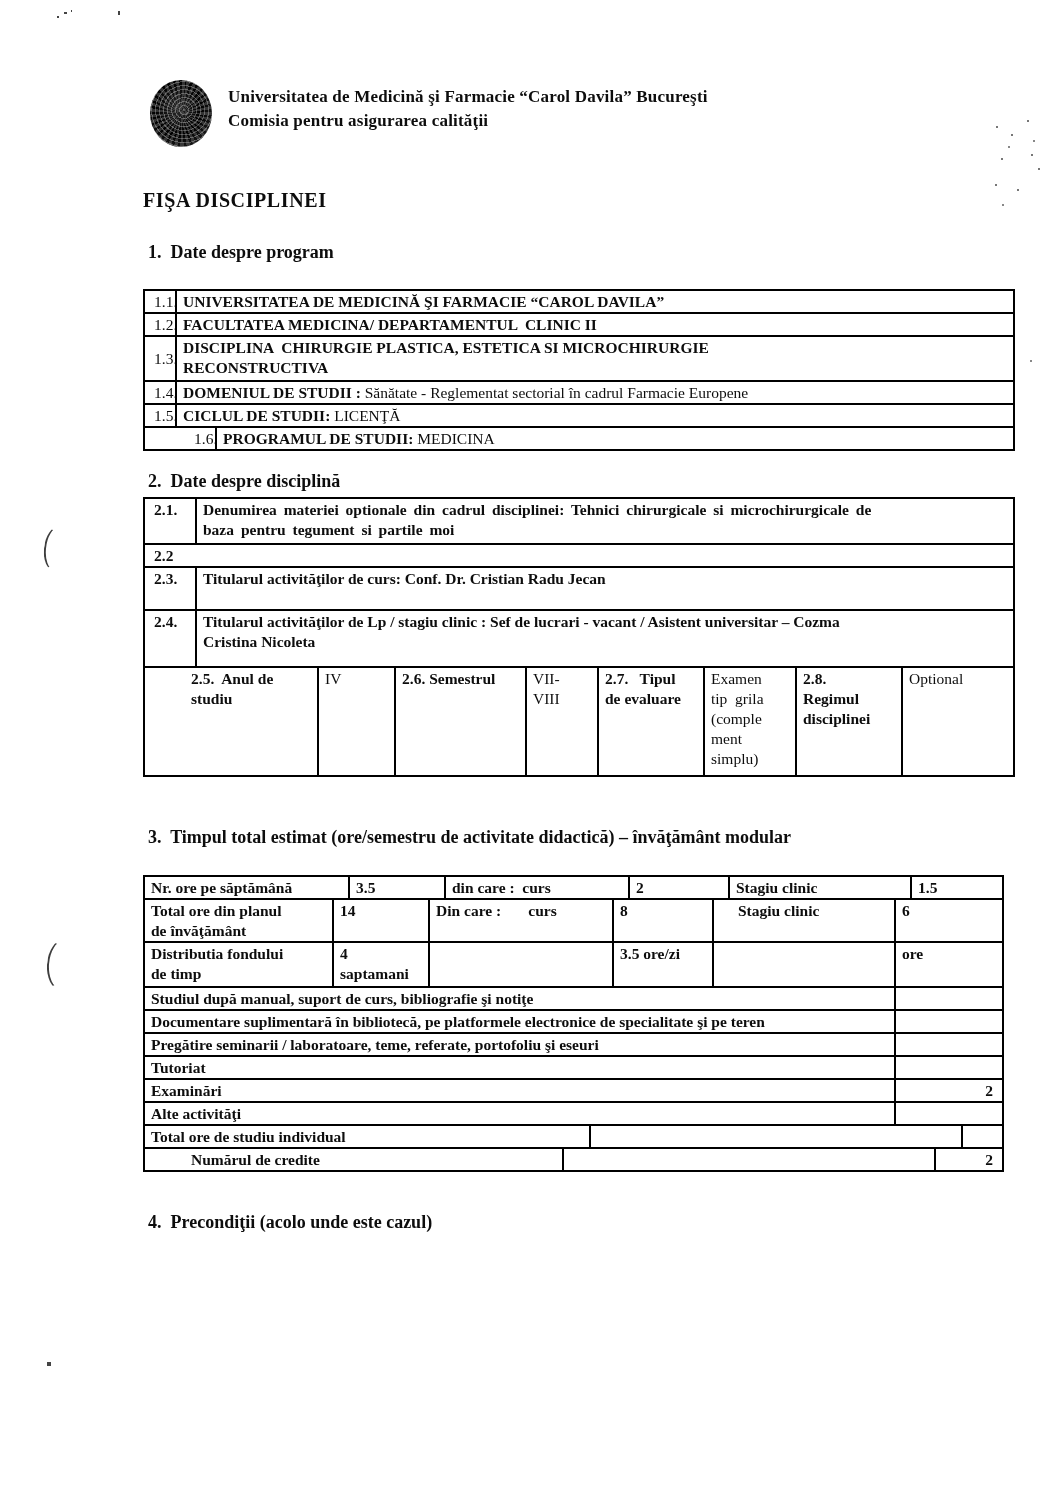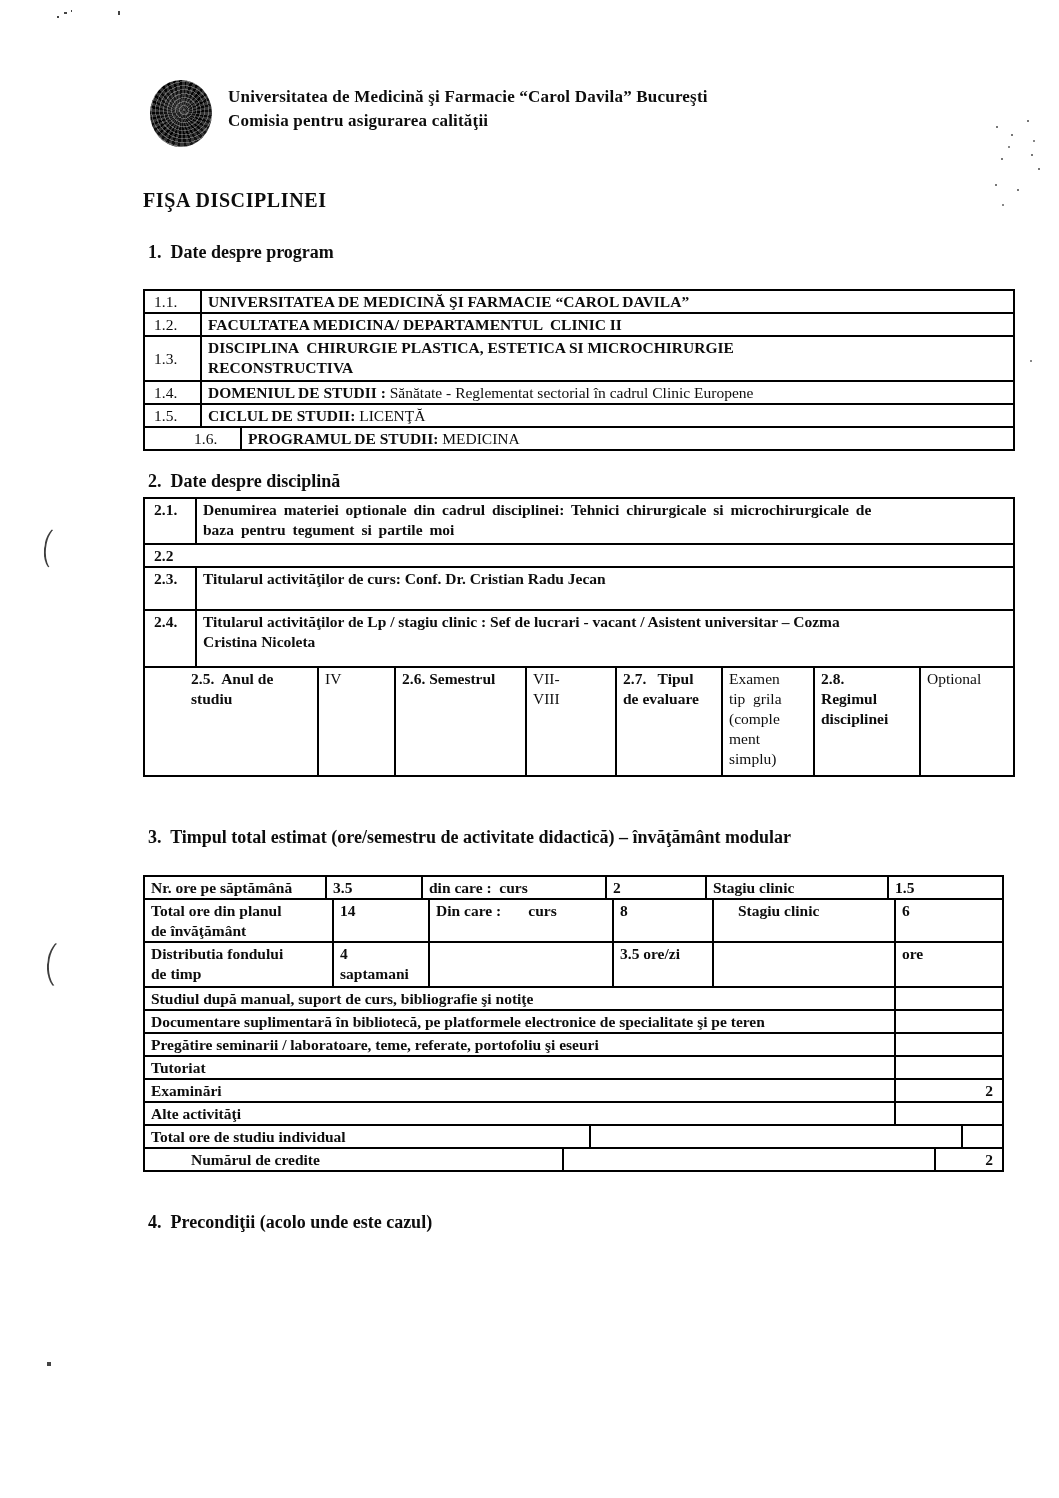--- a/index.html
+++ b/index.html
@@ -28,21 +28,21 @@
   
   .tbl{position:absolute;border:2px solid #000;background:#fff;box-sizing:content-box;}
   .trow{display:flex;border-bottom:2px solid #000;align-items:stretch;}
   .trow:last-child{border-bottom:none;margin-left:40px;}
   .tc{
     box-sizing:border-box;border-right:2px solid #000;
     padding:1px 6px 0 6px;font-size:15.5px;line-height:20px;font-weight:bold;
     white-space:pre-wrap;flex-shrink:0;overflow:hidden;
   }
   .tc:last-child{border-right:none;flex:1 1 auto;}
-  .num{width:57px;padding-left:9px;font-weight:normal;}
+  .num{width:32px;padding-left:9px;font-weight:normal;}
   .numb{width:52px;padding-left:9px;font-weight:bold;}
   .vc{display:flex;align-items:center;}
   .n{font-weight:normal;}
   .b{font-weight:bold;}
   .right{text-align:right;padding-right:9px;}
   .just{word-spacing:3px;}
   
   .speck{position:absolute;background:#444;}
   .arc{position:absolute;border-left:2px solid #3e3e3e;border-top:1px solid transparent;
        border-bottom:1px solid transparent;border-radius:50%;}
@@ -89,21 +89,21 @@
       <div class="tc num">1.2.</div>
       <div class="tc"><span class="b">FACULTATEA MEDICINA/ DEPARTAMENTUL  CLINIC II</span><span class="n"></span></div>
     </div>
     <div class="trow" style="min-height:43px">
       <div class="tc num vc">1.3.</div>
       <div class="tc"><span class="b">DISCIPLINA  CHIRURGIE PLASTICA, ESTETICA SI MICROCHIRURGIE
 RECONSTRUCTIVA</span><span class="n"></span></div>
     </div>
     <div class="trow" style="min-height:21px">
       <div class="tc num">1.4.</div>
-      <div class="tc"><span class="b">DOMENIUL DE STUDII : </span><span class="n">Sănătate - Reglementat sectorial în cadrul Clinic Europene</span></div>
+      <div class="tc"><span class="b">DOMENIUL DE STUDII : </span><span class="n">Sănătate - Reglementat sectorial în cadrul Farmacie Europene</span></div>
     </div>
     <div class="trow" style="min-height:21px">
       <div class="tc num">1.5.</div>
       <div class="tc"><span class="b">CICLUL DE STUDII: </span><span class="n">LICENŢĂ</span></div>
     </div>
     <div class="trow" style="min-height:21px">
       <div class="tc num">1.6.</div>
       <div class="tc"><span class="b">PROGRAMUL DE STUDII: </span><span class="n">MEDICINA</span></div>
     </div>
   </div>
@@ -125,41 +125,41 @@
     </div>
     <div class="trow" style="min-height:55px">
       <div class="tc numb">2.4.</div>
       <div class="tc">Titularul activităţilor de Lp / stagiu clinic : Sef de lucrari - vacant / Asistent universitar – Cozma
 Cristina Nicoleta</div>
     </div>
     <div class="trow" style="min-height:107px">
       <div class="tc" style="width:134px">2.5.  Anul de studiu</div>
       <div class="tc n" style="width:77px">IV</div>
       <div class="tc" style="width:131px">2.6. Semestrul</div>
-      <div class="tc n" style="width:90px">VII-
+      <div class="tc n" style="width:72px">VII-
 VIII</div>
       <div class="tc" style="width:106px">2.7.   Tipul
 de evaluare</div>
       <div class="tc n" style="width:92px">Examen
 tip  grila
 (comple
 ment
 simplu)</div>
       <div class="tc" style="width:106px">2.8.
 Regimul
 disciplinei</div>
       <div class="tc n">Optional</div>
     </div>
   </div>
 
   <div class="sh" style="left:148px;top:827px">3.  Timpul total estimat (ore/semestru de activitate didactică) – învăţământ modular</div>
 
   <div class="tbl" style="left:143px;top:875px;width:857px">
     <div class="trow" style="min-height:20px">
-      <div class="tc" style="width:182px">Nr. ore pe săptămână</div>
+      <div class="tc" style="width:205px">Nr. ore pe săptămână</div>
       <div class="tc" style="width:96px">3.5</div>
       <div class="tc" style="width:184px">din care :  curs</div>
       <div class="tc" style="width:100px">2</div>
       <div class="tc" style="width:182px">Stagiu clinic</div>
       <div class="tc">1.5</div>
     </div>
     <div class="trow" style="min-height:41px">
       <div class="tc" style="width:189px">Total ore din planul
 de învăţământ</div>
       <div class="tc" style="width:96px">14</div>

